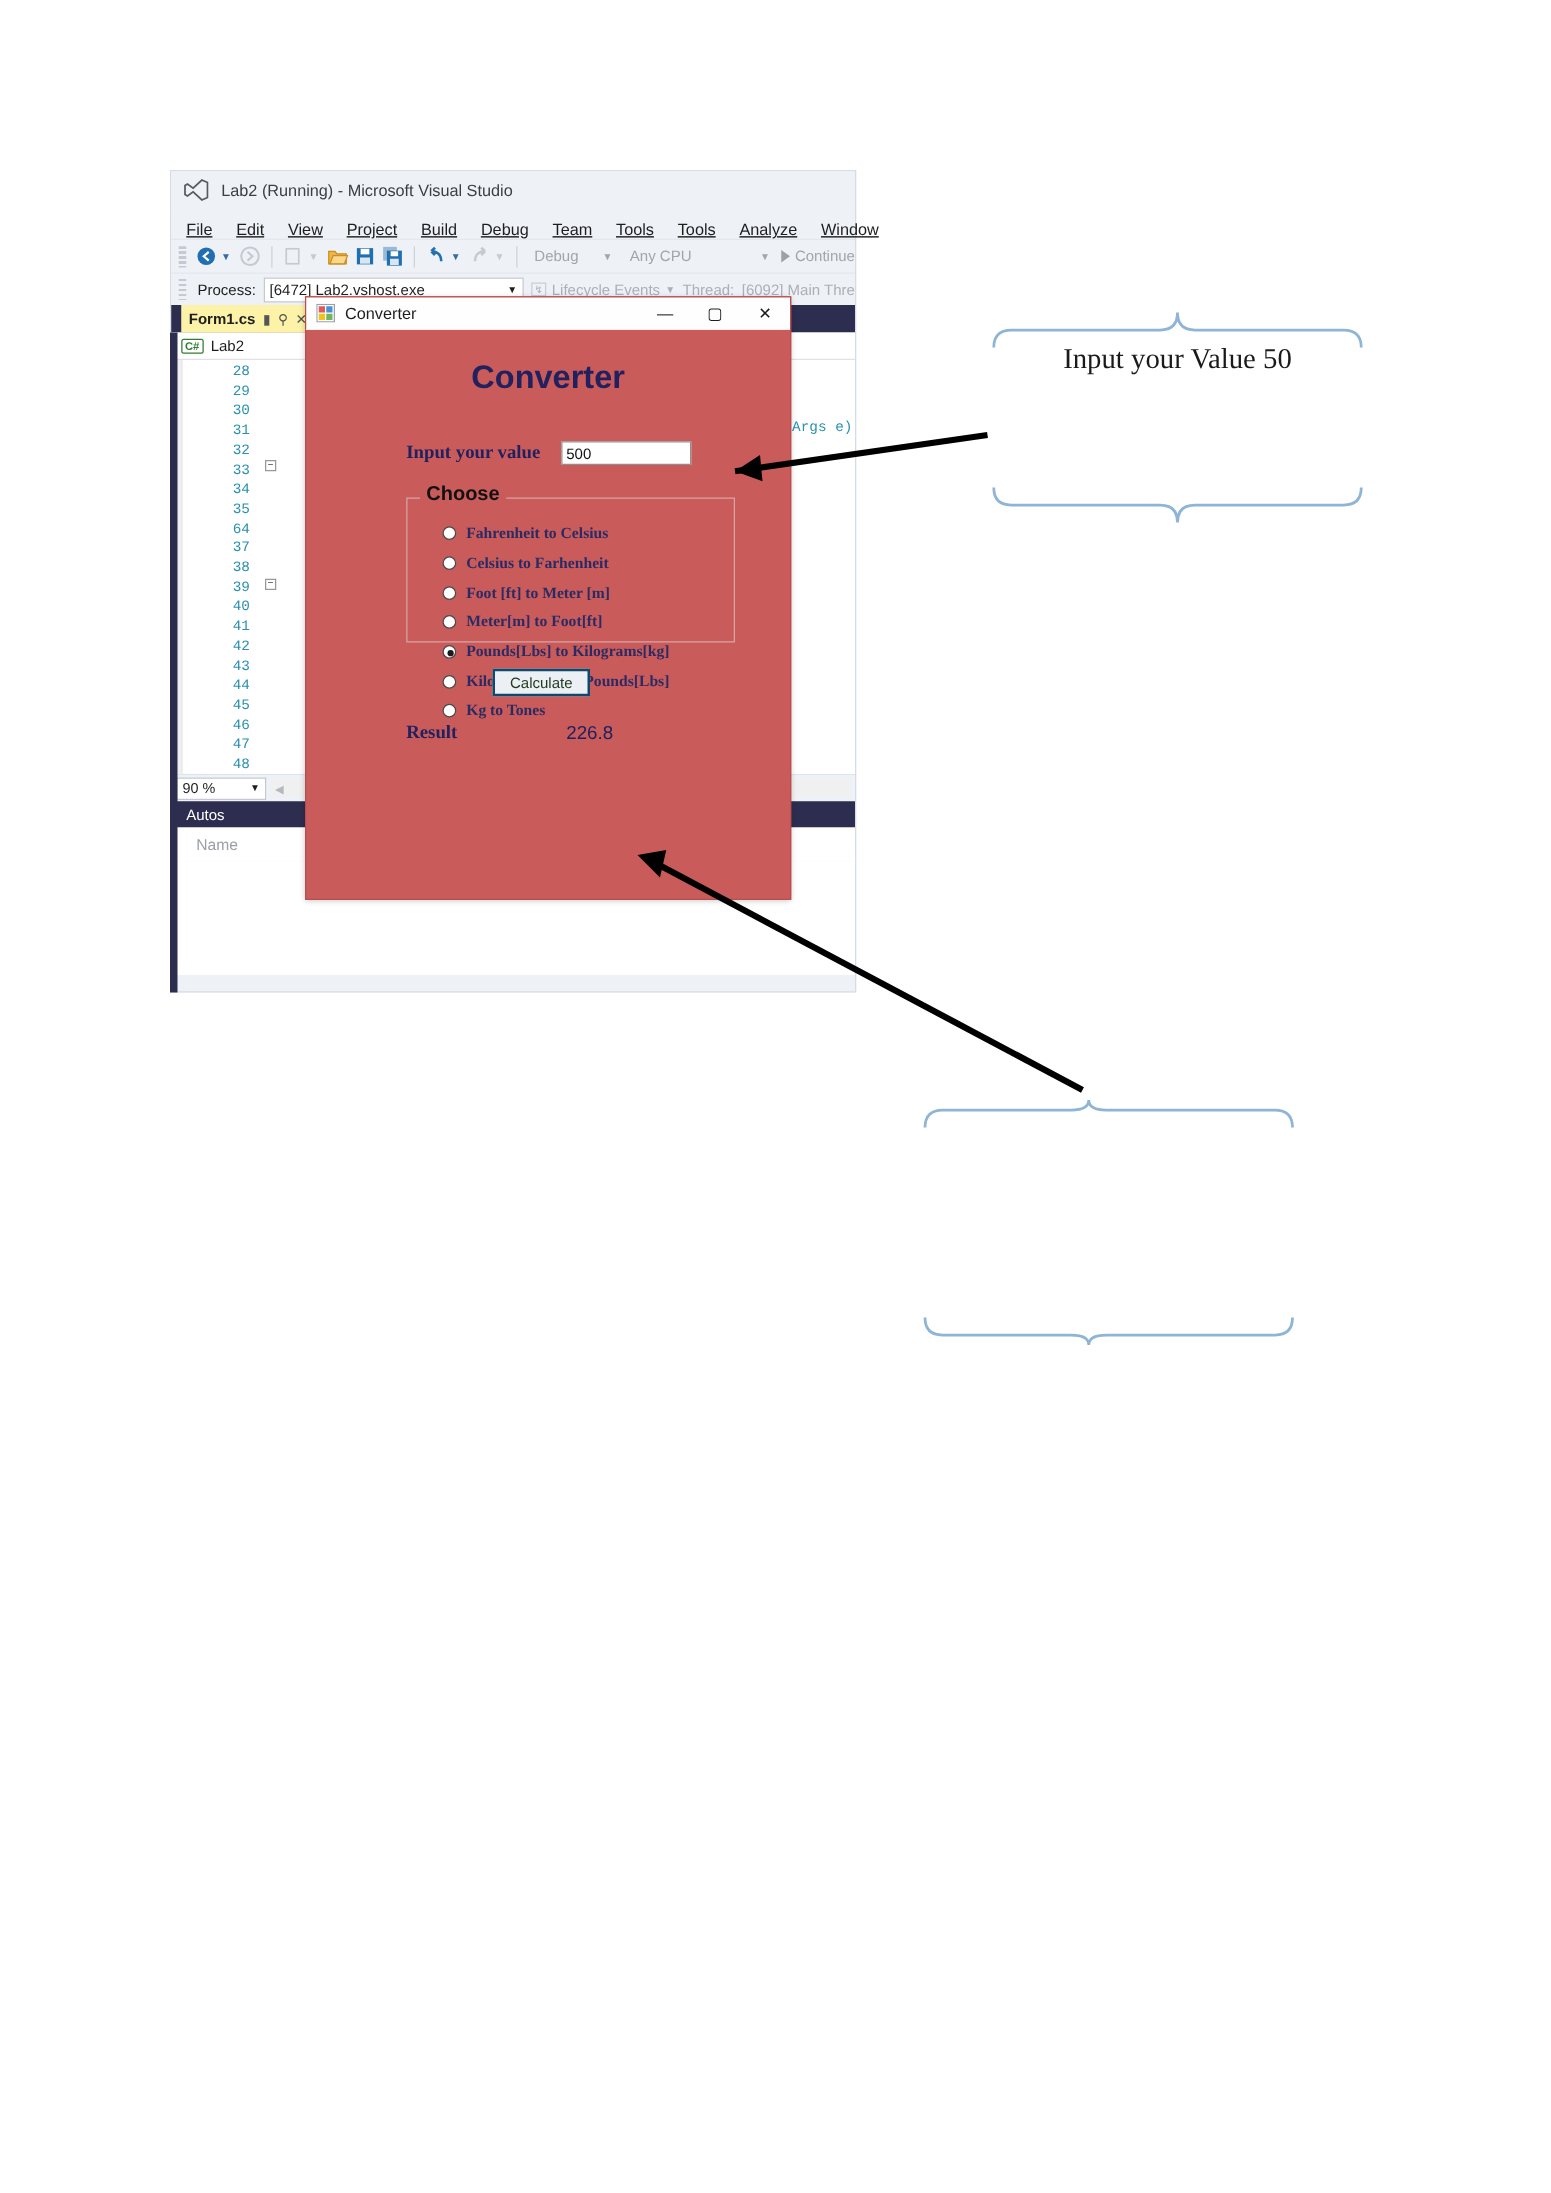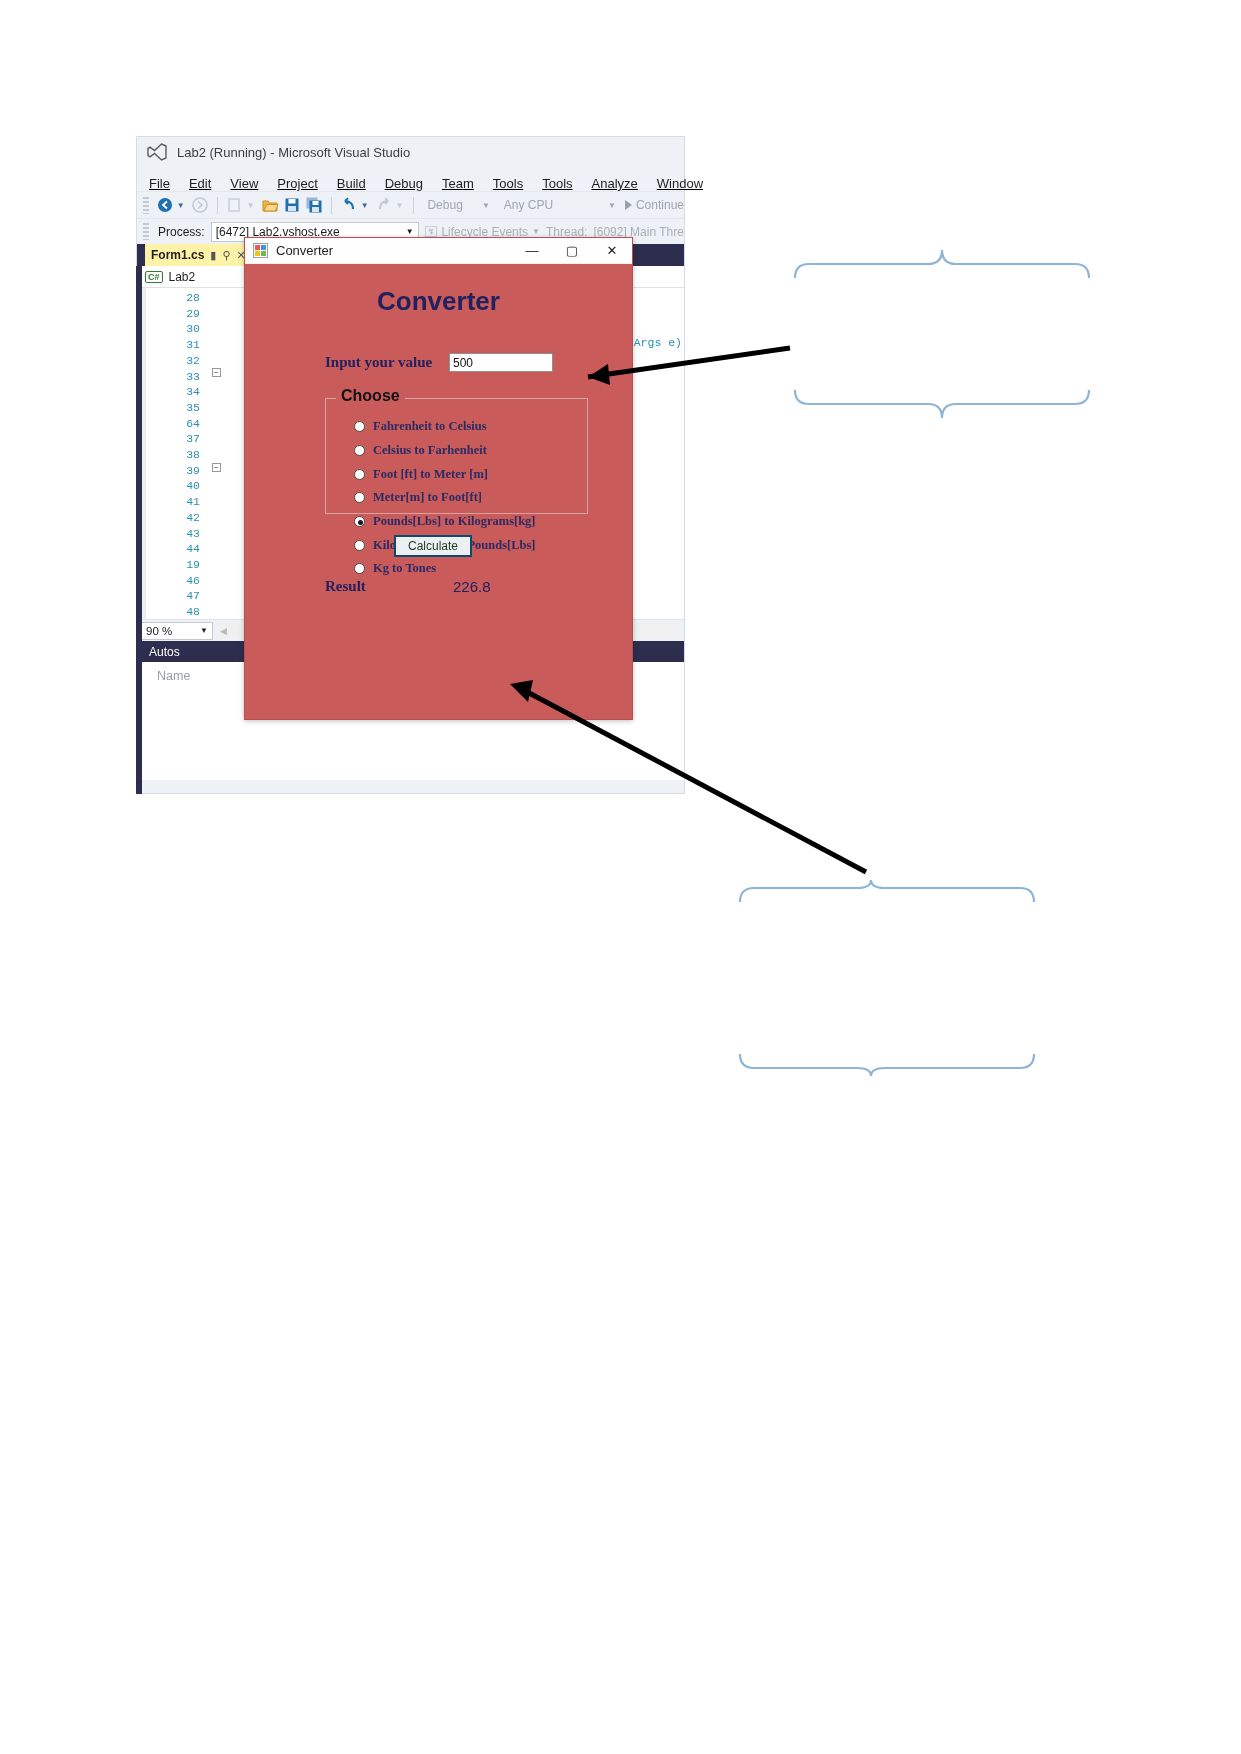--- a/index.html
+++ b/index.html
@@ -291,21 +291,21 @@
       <div>35</div>
       <div>64</div>
       <div>37</div>
       <div>38</div>
       <div>39</div>
       <div>40</div>
       <div>41</div>
       <div>42</div>
       <div>43</div>
       <div>44</div>
-      <div>19</div>
+      <div>45</div>
       <div>46</div>
       <div>47</div>
       <div>48</div>
     </div>
     <div class="code-area">
       <div class="fold" style="top:80px">−</div>
       <div class="fold" style="top:175px">−</div>
       <div class="code-line" style="position:absolute;right:2px;top:47px;color:#2b91af">tArgs e)</div>
       <div class="code-line" style="position:absolute;right:55px;top:173px">)</div>
     </div>
@@ -406,20 +406,21 @@
     <line x1="866" y1="872" x2="516" y2="686" stroke="#000" stroke-width="5"></line>
     <polygon points="510,684 533,680 528,702" fill="#000"></polygon>
   </g>
 </svg>
 
 <div class="callout" id="callout-1" style="left:793px; top:248px; width:298px; height:172px;">
   <svg class="brace-svg" width="298" height="172" viewBox="0 0 298 172">
     <path d="M2 30 q0 -14 14 -14 H135 q14 0 14 -14 q0 14 14 14 H282 q14 0 14 14" fill="none" stroke="#8eb4d6" stroke-width="2.2"></path>
     <path d="M2 142 q0 14 14 14 H135 q14 0 14 14 q0 -14 14 -14 H282 q14 0 14 -14" fill="none" stroke="#8eb4d6" stroke-width="2.2"></path>
   </svg>
+  <div class="ctext" style="padding-top:22px">Input your Value 50</div>
 </div>
 
 <div class="callout" id="callout-2" style="left:738px; top:880px; width:298px; height:196px;">
   <svg class="brace-svg" width="298" height="196" viewBox="0 0 298 196">
     <path d="M2 22 q0 -14 14 -14 H119 q14 0 14 -8 q0 8 14 8 H282 q14 0 14 14" fill="none" stroke="#8eb4d6" stroke-width="2.2"></path>
     <path d="M2 174 q0 14 14 14 H119 q14 0 14 8 q0 -8 14 -8 H282 q14 0 14 -14" fill="none" stroke="#8eb4d6" stroke-width="2.2"></path>
   </svg>
 </div>
 
 </body></html>

